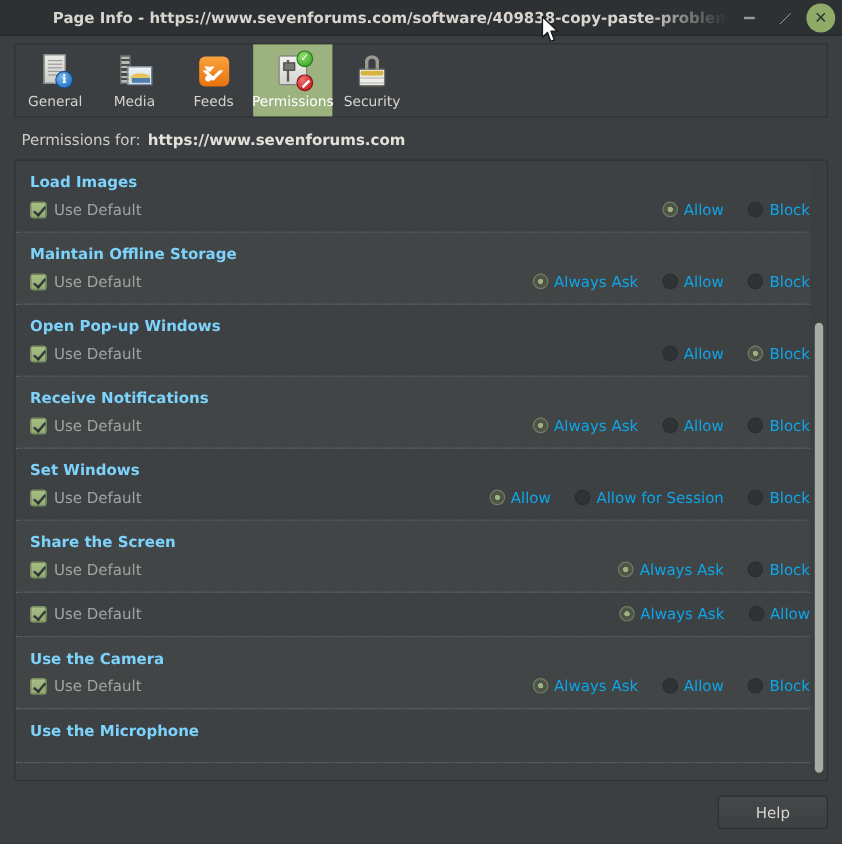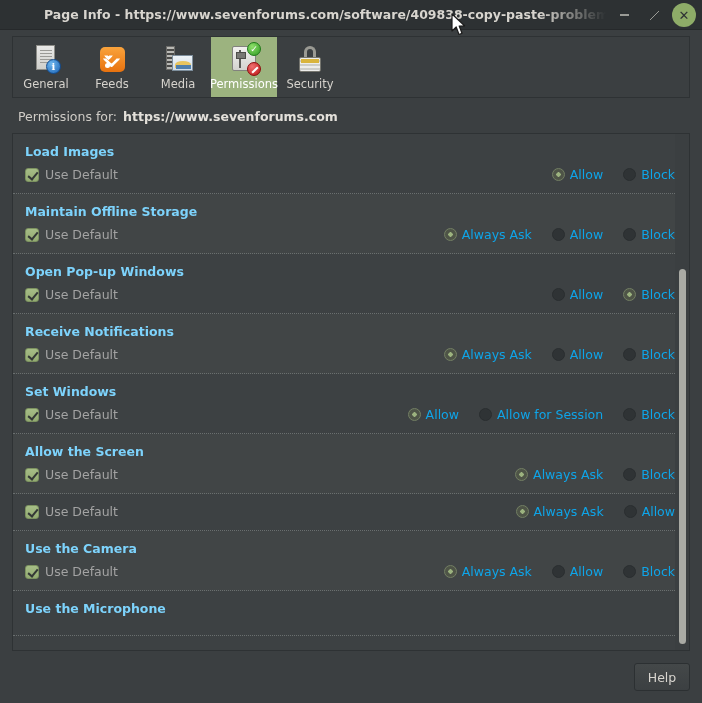--- a/index.html
+++ b/index.html
@@ -239,21 +239,21 @@
     background:#a9aaa4; border-radius:4px;
   }
 
   
   #bottombar {
     height: 52px; min-height:52px;
     display:flex; align-items:center; justify-content:flex-end;
     padding: 0 12px;
   }
   #help-btn {
-    width:56px; height:28px;
+    width:92px; height:28px;
     background: linear-gradient(#444849, #3c4042);
     border:1px solid #2c3032;
     border-radius:3px;
     color:#d8d5cf; font-size:12.5px;
     display:flex; align-items:center; justify-content:center;
   }
 
   
   #cursor { position:absolute; left:451px; top:13px; width:16px; height:24px; pointer-events:none; }
 </style>
@@ -277,41 +277,41 @@
 
   <div id="toolbar-wrap">
     <div id="toolbar">
 
       <div class="tab">
         <span class="glyph">
           <span class="ic-doc"></span>
             <span class="ic-info">i</span>
         </span>
         <span class="tlabel">General</span>
+      </div>
+
+      <div class="tab">
+        <span class="glyph">
+          <span class="ic-media-film"></span>
+            <span class="ic-media-pic"></span>
+        </span>
+        <span class="tlabel">Media</span>
       </div>
 
       <div class="tab">
         <span class="glyph">
           <span class="ic-feeds">
               <i></i>
               <b></b>
               <u></u>
             </span>
         </span>
         <span class="tlabel">Feeds</span>
       </div>
 
-      <div class="tab">
-        <span class="glyph">
-          <span class="ic-media-film"></span>
-            <span class="ic-media-pic"></span>
-        </span>
-        <span class="tlabel">Media</span>
-      </div>
-
       <div class="tab active">
         <span class="glyph">
           <span class="ic-perm-box">
               <s></s>
             </span>
           <span class="ic-ok">✓</span>
           <span class="ic-no"></span>
         </span>
         <span class="tlabel">Permissions</span>
       </div>
@@ -435,21 +435,21 @@
                 <span class="rlabel">Allow for Session</span>
               </label>
               <label class="radio">
                 <span class="rdot"></span>
                 <span class="rlabel">Block</span>
               </label>
             </div>
           </div>
         </div>
         <div class="row alt">
-          <div class="rowtitle">Allow the Screen</div>
+          <div class="rowtitle">Share the Screen</div>
           <div class="rowbody">
             <label class="chk-wrap">
               <span class="chk"></span>
               <span class="chk-label">Use Default</span>
             </label>
             <div class="radios">
               <label class="radio sel">
                 <span class="rdot"></span>
                 <span class="rlabel">Always Ask</span>
               </label>

